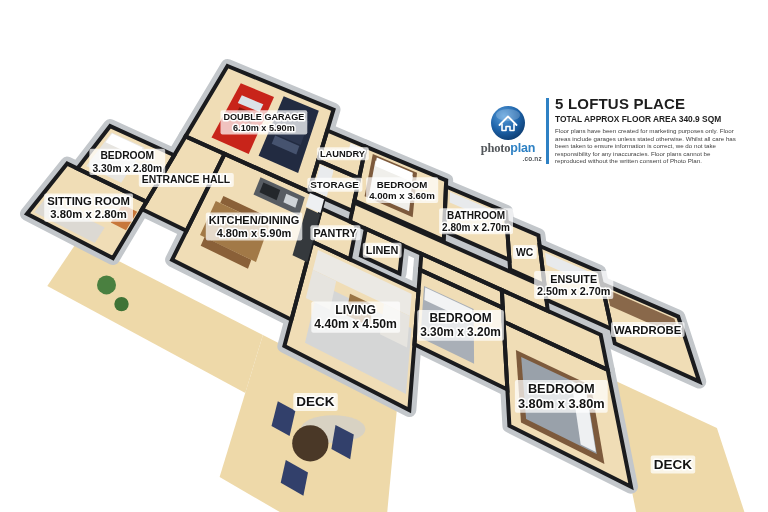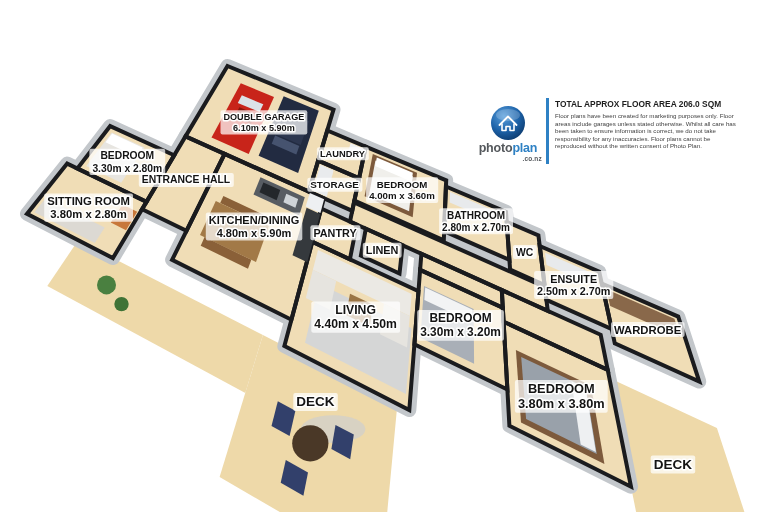--- a/index.html
+++ b/index.html
@@ -3,21 +3,21 @@
 <meta charset="utf-8">
 <style>
   html,body{margin:0;padding:0;background:#ffffff;}
   .canvas{position:relative;width:768px;height:512px;background:#ffffff;overflow:hidden;
           font-family:"Liberation Sans",sans-serif;}
   #plan{position:absolute;left:0;top:0;}
   .titleblock{position:absolute;left:462px;top:96px;width:300px;height:90px;}
   .logo{position:absolute;left:27px;top:8px;width:38px;height:38px;}
   .wordmark{position:absolute;left:6px;top:46px;width:80px;text-align:center;
             font-size:12.5px;font-weight:bold;letter-spacing:-0.2px;line-height:1;}
-  .wm-dark{color:#54585c;}
+  .wm-dark{color:#54585c;font-family:Liberation Serif, serif;}
   .wm-blue{color:#2e81c4;margin-top:15px;}
   .wm-domain{display:block;text-align:right;padding-right:6px;font-size:6.5px;
              font-weight:bold;color:#54585c;margin-top:1px;letter-spacing:0.2px;}
   .vbar{position:absolute;left:84px;top:2px;width:3px;height:66px;background:#2e81c4;}
   .tb-text{position:absolute;left:93px;top:0px;width:196px;}
   .tb-title{font-size:15px;font-weight:bold;color:#1d1d1d;line-height:1;letter-spacing:0.2px;}
   .tb-sub{font-size:8.4px;font-weight:bold;color:#1d1d1d;margin-top:4px;line-height:1;}
   .tb-disc{font-size:6.2px;color:#3f3f3f;margin-top:4px;line-height:1.2;width:184px;}
 </style>
 </head>
@@ -225,18 +225,19 @@
         <path d="M -8.5 2 L 0 -6.5 L 8.5 2" fill="none" stroke="#ffffff" stroke-width="1.8" stroke-linecap="round" stroke-linejoin="round"></path>
         <path d="M -6 0.5 L -6 7.5 L -2 7.5 L -2 3.5 L 2 3.5 L 2 7.5 L 6 7.5 L 6 0.5" fill="none" stroke="#ffffff" stroke-width="1.6" stroke-linejoin="round"></path>
       </svg>
     </div>
     <div class="wordmark">
       <span class="wm-dark">photo</span><span class="wm-blue">plan</span>
       <span class="wm-domain">.co.nz</span>
     </div>
     <div class="vbar"></div>
     <div class="tb-text">
-      <div class="tb-sub">TOTAL APPROX FLOOR AREA 206.0 SQM</div>
+      <div class="tb-title">5 LOFTUS PLACE</div>
+      <div class="tb-sub">TOTAL APPROX FLOOR AREA 340.9 SQM</div>
       <div class="tb-disc">Floor plans have been created for marketing purposes only. Floor areas include garages unless stated otherwise. Whilst all care has been taken to ensure information is correct, we do not take responsibility for any inaccuracies. Floor plans cannot be reproduced without the written consent of Photo Plan.</div>
     </div>
   </div>
 
 </div>
 
 </body></html>

